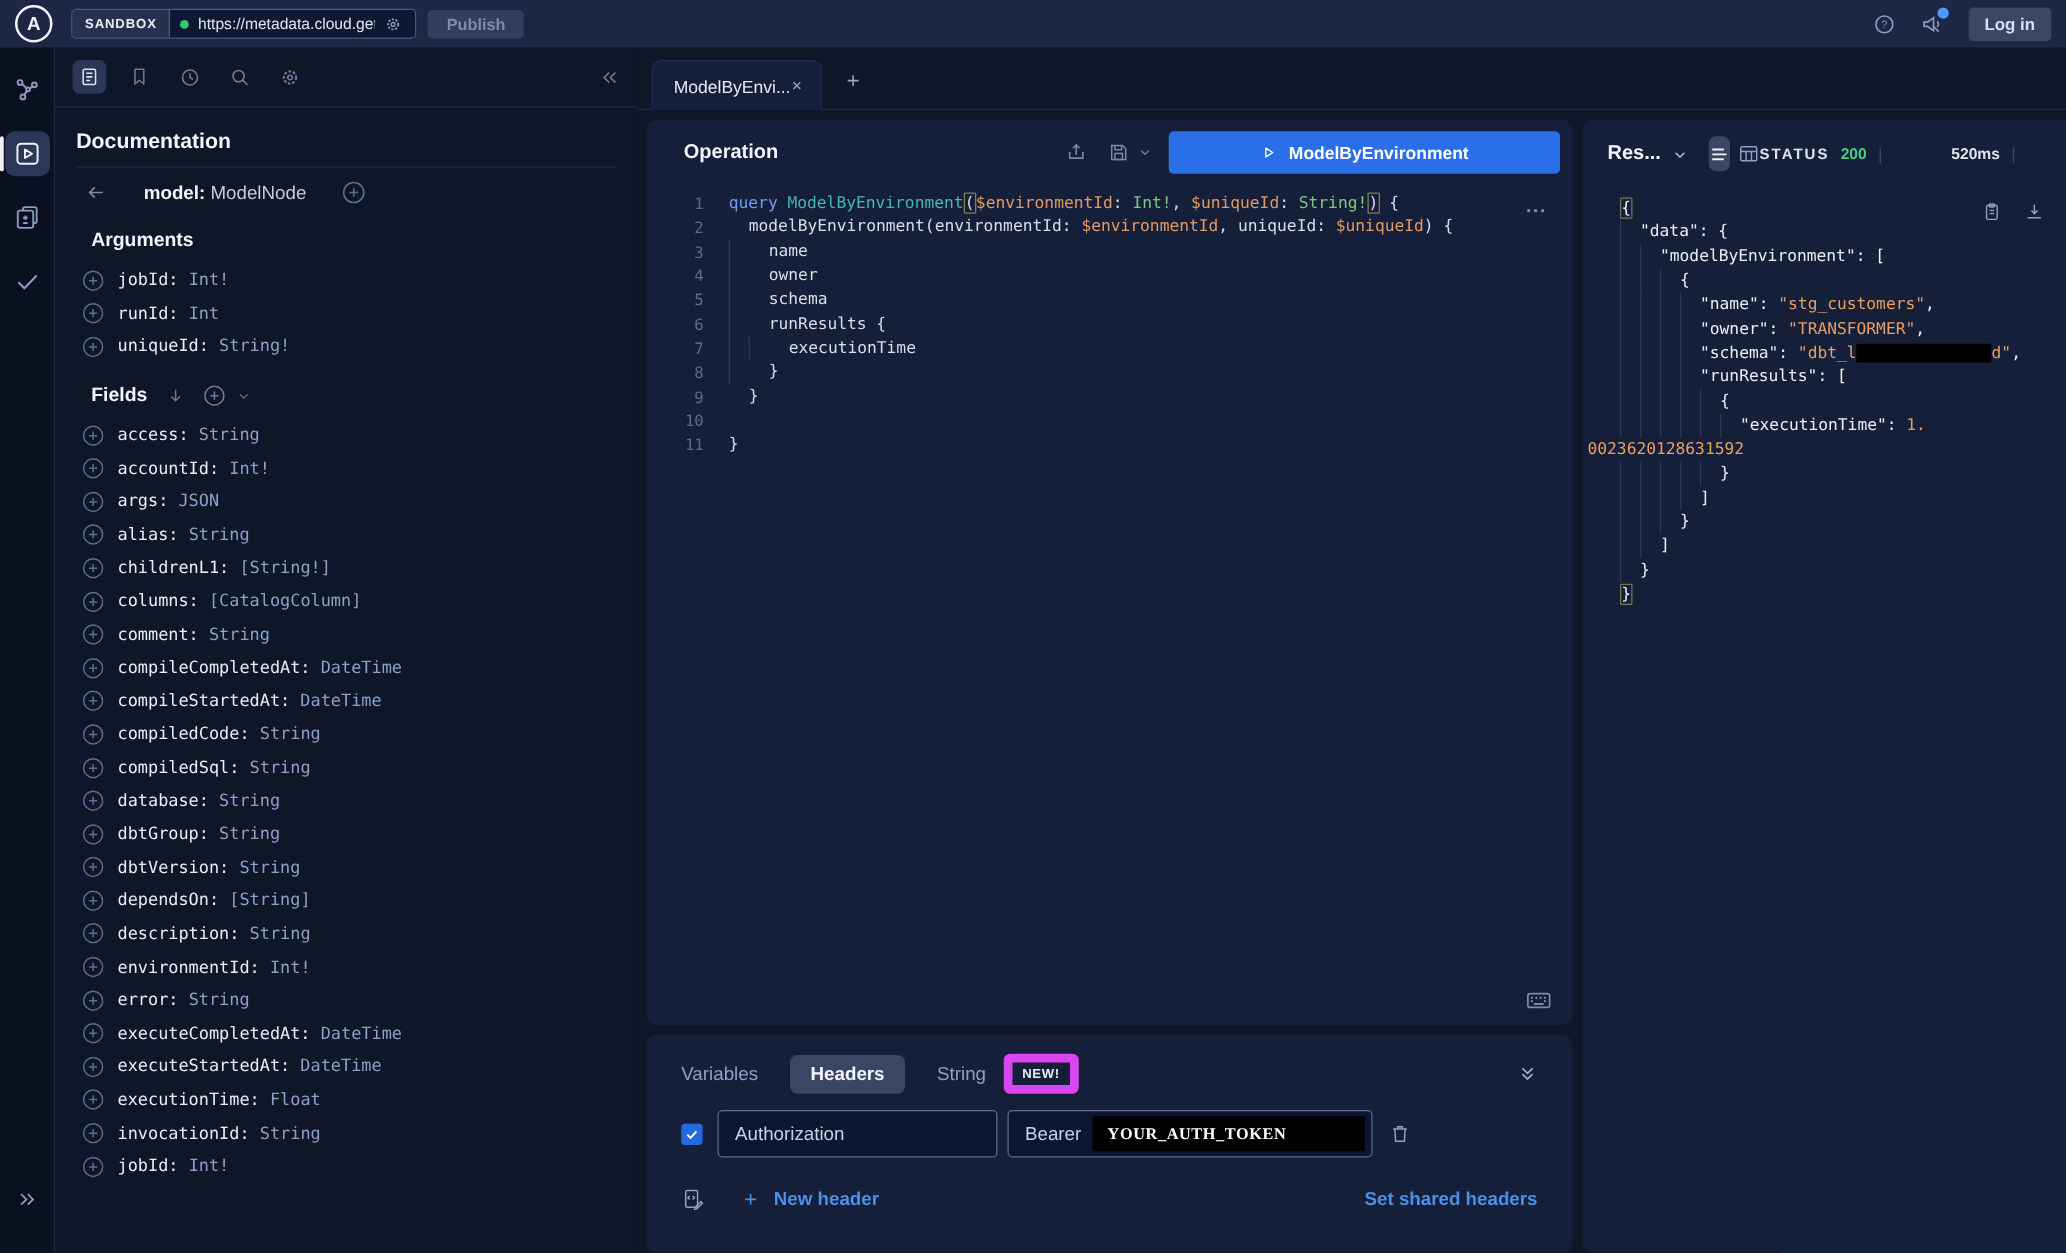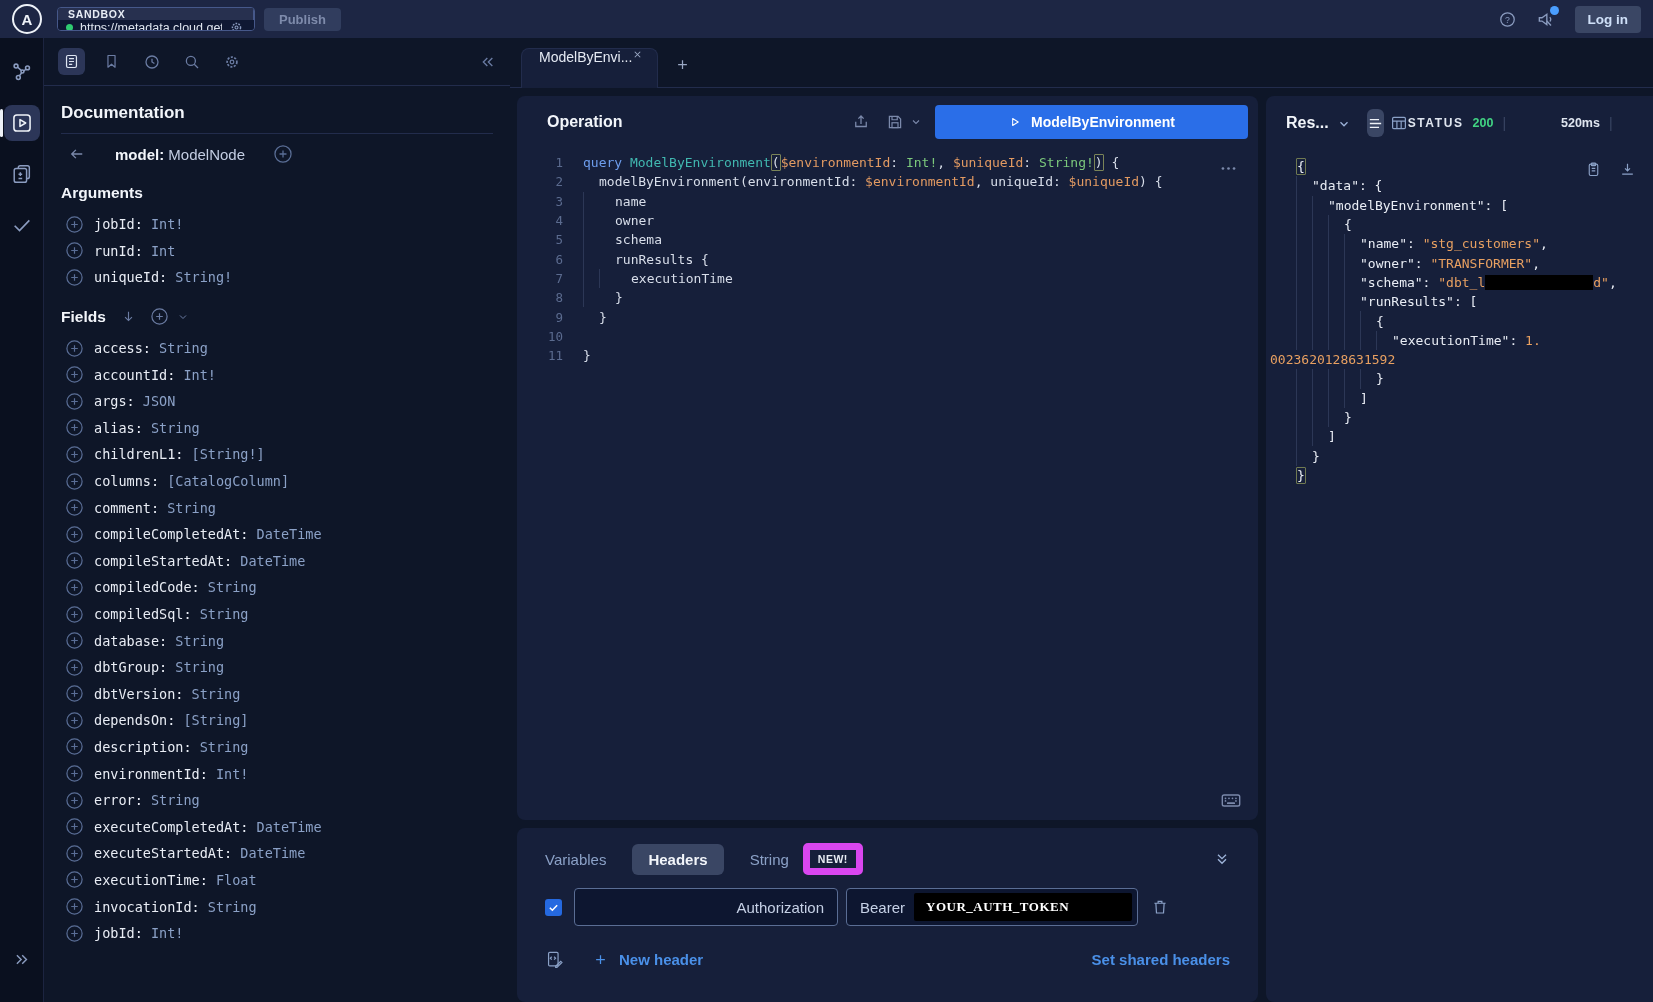--- a/index.html
+++ b/index.html
@@ -11,21 +11,21 @@
     position:relative;
   }
   svg { display:block; }
 
   
   .topbar { position:absolute; top:0; left:0; right:0; height:38px; background:#1d2644;
     display:flex; align-items:center; padding:0 12px; z-index:5; }
   .logo { width:30px; height:30px; border:2.5px solid #eef2f8; border-radius:50%;
     display:flex; align-items:center; justify-content:center; font-weight:700; font-size:15px; color:#eef2f8; }
   .urlgroup { display:flex; align-items:stretch; height:24px; border:1px solid #46588a;
-    border-radius:4px; overflow:hidden; margin-left:15px;flex-direction:column; }
+    border-radius:4px; overflow:hidden; margin-left:15px; }
   .sandbox-chip { background:#27304f; color:#e8edf6; font-size:10.5px; font-weight:700;
     letter-spacing:.7px; display:flex; align-items:center; padding:0 10px; border-right:1px solid #46588a; }
   .urlbox { background:#0f1833; display:flex; align-items:center; gap:7px; padding:0 8px; width:196px; }
   .gdot { width:7px; height:7px; border-radius:50%; background:#2fcb71; flex:none; }
   .urltext { color:#dfe5ef; font-size:12.5px; white-space:nowrap; overflow:hidden; width:142px; }
   .url-gear { color:#8b9cc0; flex:none; }
   .publish { background:#313d5e; color:#7e8bab; font-size:13px; font-weight:600;
     padding:4px 15px; border-radius:4px; margin-left:9px; }
   .tb-right { margin-left:auto; display:flex; align-items:center; gap:19px; }
   .tb-ic { color:#8b9cc0; position:relative; }
@@ -51,33 +51,33 @@
   .tool-ic.active { background:#2c3658; border-radius:6px; color:#dfe6f2; }
   .collapse-ic { margin-left:auto; color:#6b7ca3; }
   .docs-body { padding:17px 17px 0; }
   .docs-title { font-size:17px; font-weight:700; color:#f2f5fa; padding-bottom:10px;
     border-bottom:1px solid #222c4c; }
   .crumb { display:flex; align-items:center; gap:29px; padding:11px 0 4px 7px; }
   .crumb-back { color:#7b89ab; }
   .crumb-text { font-size:15px; font-weight:700; color:#f2f5fa; }
   .crumb-type { font-weight:400; color:#c3cde2; }
   .crumb-plus { color:#5a6e96; }
-  .sec-title { font-size:15.5px; font-weight:700; color:#f2f5fa; margin:17px 0 9px; display:flex; align-items:center; gap:15px; }
+  .sec-title { font-size:15.5px; font-weight:700; color:#f2f5fa; margin:17px 12px 9px; display:flex; align-items:center; gap:15px; }
   .sec-ic { color:#6b7ca3; }
   .doc-row { display:flex; align-items:center; gap:11px; height:26.6px; padding-left:5px; }
   .plus-ic { color:#5a6e96; display:flex; flex:none; }
   .doc-mono { font-family:"DejaVu Sans Mono", monospace; font-size:13.5px; white-space:pre; }
   .fname { color:#e9edf5; }
   .ftype { color:#8ba1c7; }
 
   
   .main { position:absolute; top:38px; left:510px; right:0; bottom:0; background:#0e1628; }
   .tabbar { height:50px; border-bottom:1px solid #222c4c; display:flex; align-items:flex-end; padding-left:11px; }
   .tab { height:40px; background:#161f3a; border:1px solid #222c4c; border-bottom:none;
-    border-radius:8px 8px 0 0; display:flex; align-items:flex-start; gap:0; padding:0 14px 0 17px;
+    border-radius:8px 8px 0 0; display:flex; align-items:center; gap:0; padding:0 14px 0 17px;
     color:#e5eaf3; font-size:14px; margin-bottom:-1px; }
   .tab-close { color:#9aa8c4; display:flex; }
   .tab-add { color:#9aa8c4; margin:0 0 15px 17px; }
   .content { position:absolute; top:50px; left:0; right:0; bottom:0; display:flex; gap:8px; padding:8px 0 0 7px; }
   .left-col { width:741px; display:flex; flex-direction:column; gap:8px; }
 
   
   .op-card { flex:1; background:#161f3a; border-radius:8px; position:relative;
     display:flex; flex-direction:column; overflow:hidden; }
   .op-head { height:52px; display:flex; align-items:center; padding:0 10px 0 30px; flex:none; }
@@ -102,21 +102,21 @@
   .htab { color:#8ba1c7; font-size:15px; }
   .htab.active { background:#3a4664; color:#f2f5fa; font-weight:700; padding:7px 16px; border-radius:6px; }
   .new-badge { border:7px solid #d946ef; border-radius:5px; color:#e9edf5; font-size:10.5px;
     font-weight:700; padding:3px 8px; letter-spacing:.5px; margin-left:-12px; }
   .hdr-collapse { margin-left:auto; color:#9db3d9; }
   .hdr-row { display:flex; align-items:center; margin-top:13px; }
   .chk { width:17px; height:17px; border-radius:3px; background:#2569e0; color:#fff;
     display:flex; align-items:center; justify-content:center; flex:none; }
   .hdr-input { height:38px; background:#0d1630; border:1px solid #5a6d94; border-radius:4px;
     display:flex; align-items:center; padding:0 13px; color:#c6d1e6; font-size:15px; }
-  .input-name { width:264px; margin-left:12px;justify-content:flex-end; }
+  .input-name { width:224px; margin-left:12px; }
   .input-value { width:292px; margin-left:8px; gap:9px; padding-right:5px; }
   .token-box { background:#000; color:#fff; font-family:Liberation Serif, serif;
     font-size:13px; font-weight:700; height:28px; display:flex; align-items:center;
     padding:0 12px; flex:1; border-radius:2px; letter-spacing:.5px; }
   .trash-ic { color:#8ba1c7; margin-left:13px; }
   .hdr-foot { display:flex; align-items:center; margin-top:24px; }
   .edit-ic { color:#8ba1c7; }
   .new-header { color:#4a90e8; font-size:15px; font-weight:600; display:flex; align-items:center;
     gap:11px; margin-left:29px; }
   .shared { margin-left:auto; color:#4a90e8; font-size:15px; font-weight:600; }

